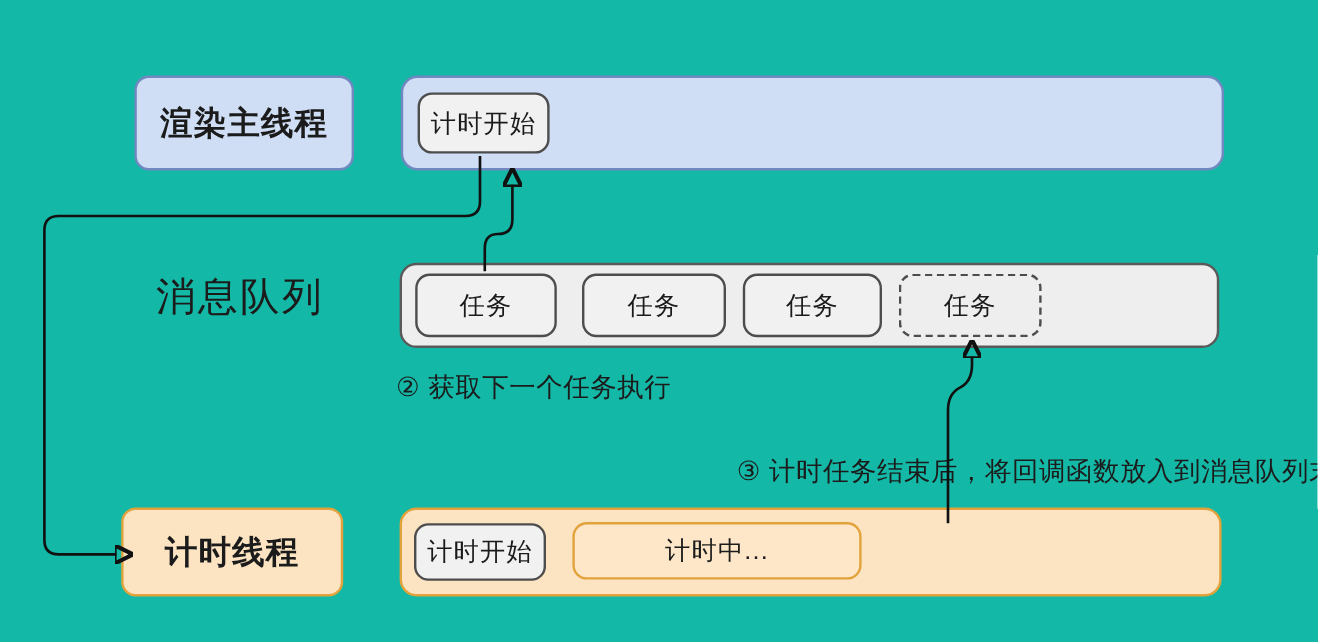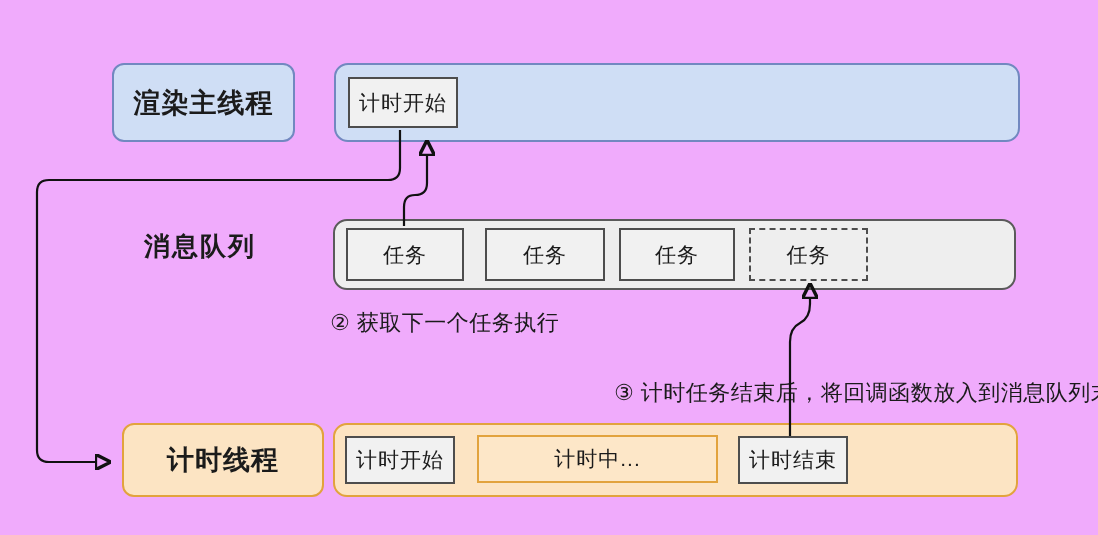--- a/index.html
+++ b/index.html
@@ -1,19 +1,19 @@
 <!DOCTYPE html>
 <html style="--blue_fill: #cfdef5; --blue_border: #7288c0; --gray_fill: #f1f1f1; --gray_border: #4d4d4d; --container_gray_fill: #eeeeee; --container_gray_border: #5a5a5a; --orange_fill: #fce4c3; --orange_inner_fill: #fde7c8; --orange_border: #e2a33d; --arrow: #111111; --text: #1b1b1b;"><head>
 <meta charset="utf-8">
 <style>
   html,body{margin:0;padding:0;background:#ffffff;}
   #canvas{
     position:relative;
     width:1098px;height:535px;
-    background:#f0abfc;
+    background:#14b8a6;
     font-family:"Liberation Sans","DejaVu Sans",sans-serif;
     color:var(--text,#1b1b1b);
     overflow:hidden;
   }
   .abs{position:absolute;box-sizing:border-box;}
   .centered{display:flex;align-items:center;justify-content:center;}
 
   
   .label-box{
     border-radius:12px;
@@ -24,32 +24,32 @@
   .label-box.orange{background:var(--orange_fill);border:2px solid var(--orange_border);}
 
   
   .bar{border-radius:14px;}
   .bar.blue{background:var(--blue_fill);border:2px solid var(--blue_border);}
   .bar.gray{background:var(--container_gray_fill);border:2px solid var(--container_gray_border);}
   .bar.orange{background:var(--orange_fill);border:2px solid var(--orange_border);}
 
   
   .chip{
-    border-radius:0;
+    border-radius:12px;
     font-size:21px;font-weight:500;
     letter-spacing:1px;
   }
   .chip.gray{background:var(--gray_fill);border:2px solid var(--gray_border);}
   .chip.dashed{background:transparent;border:2px dashed var(--gray_border);}
   .chip.orange{background:var(--orange_inner_fill);border:2px solid var(--orange_border);text-align:right;}
 
   .queue-label{
     text-align:center;line-height:33px;
   }
-  .queue-label .cn{font-size:26px;font-weight:700;letter-spacing:2px;}
+  .queue-label .cn{font-size:33px;font-weight:400;letter-spacing:2px;}
   .queue-label .en{
     font-family:"DejaVu Sans Mono","Liberation Mono",monospace;
     font-size:25px;font-weight:500;letter-spacing:1px;
   }
 
   .annotation{
     font-size:22px;font-weight:500;
     white-space:nowrap;letter-spacing:0.5px;
   }
 
@@ -76,27 +76,26 @@
 
   <div class="abs centered chip gray" style="left:346px;top:228px;width:118px;height:53px;">任务</div>
   <div class="abs centered chip gray" style="left:485px;top:228px;width:120px;height:53px;">任务</div>
   <div class="abs centered chip gray" style="left:619px;top:228px;width:116px;height:53px;">任务</div>
   <div class="abs centered chip dashed" style="left:749px;top:228px;width:119px;height:53px;">任务</div>
 
   <div class="abs annotation" style="left:330px;top:308px;">② 获取下一个任务执行</div>
 
   <div class="abs annotation" style="left:614px;top:378px;">③ 计时任务结束后，将回调函数放入到消息队列末尾</div>
 
-  <div class="abs centered label-box orange" style="left:122px;top:423px;width:202px;height:74px;">计时线程</div>
+  <div class="abs centered label-box orange" style="left:101px;top:423px;width:185px;height:74px;">计时线程</div>
 
   <div class="abs bar orange" style="left:333px;top:423px;width:685px;height:74px;"></div>
 
   <div class="abs centered chip gray" style="left:345px;top:436px;width:110px;height:48px;">计时开始</div>
   <div class="abs centered chip orange" style="left:477px;top:435px;width:241px;height:48px;">计时中...</div>
-  <div class="abs centered chip gray" style="left:738px;top:436px;width:110px;height:48px;">计时结束</div>
 
   <svg id="arrows" width="1098" height="535" viewBox="0 0 1098 535">
     <defs>
       <marker id="ah" viewBox="0 0 10 10" refX="1" refY="5" markerWidth="7" markerHeight="7" orient="auto">
         <path d="M0,0 L10,5 L0,10 z" fill="#111" stroke="none"></path>
       </marker>
     </defs>
 
     <path d="M 400 130 L 400 168 Q 400 180 388 180 L 49 180 Q 37 180 37 192 L 37 450 Q 37 462 49 462 L 97 462" marker-end="url(#ah)"></path>
 

